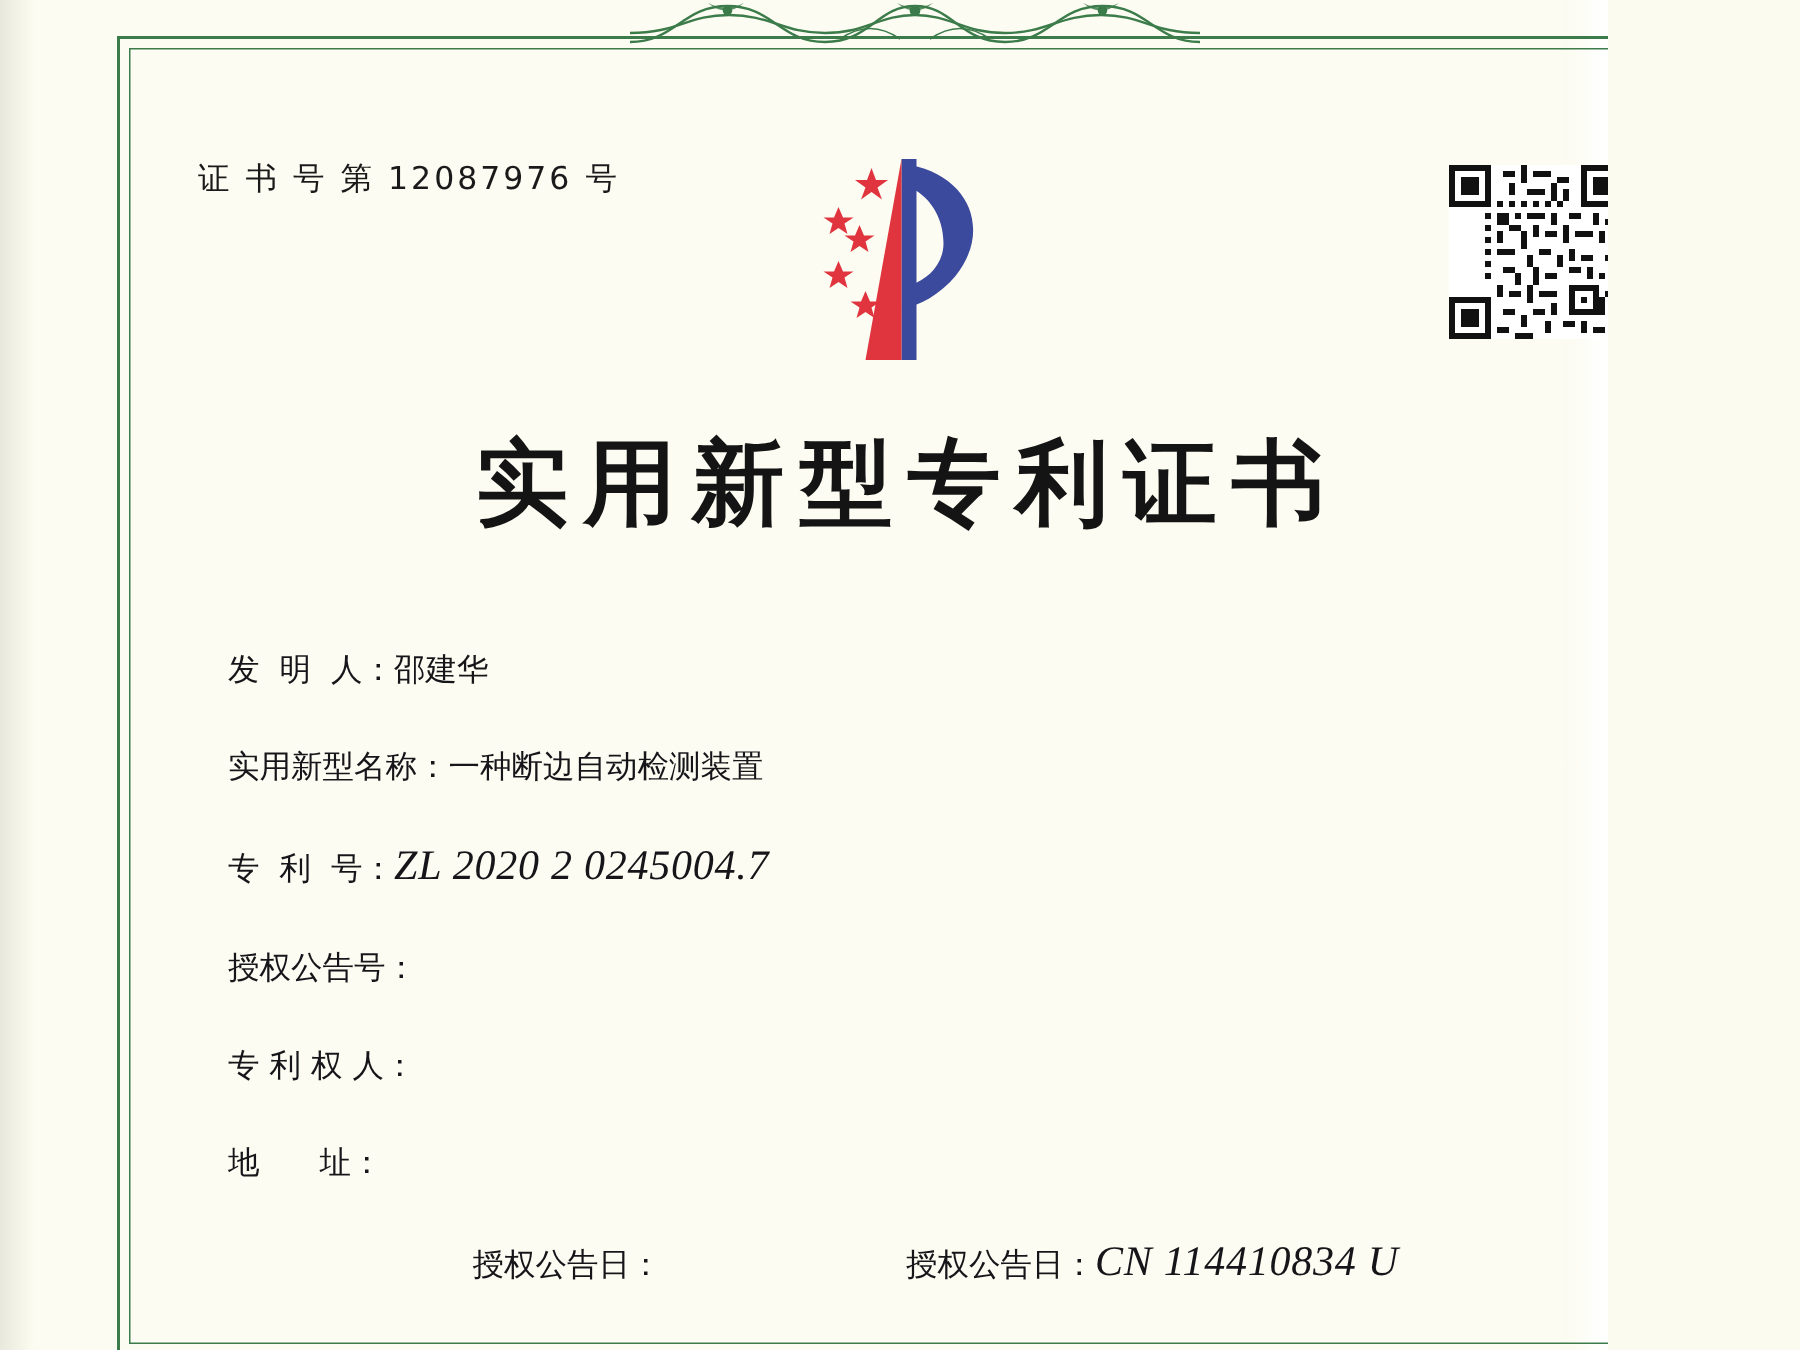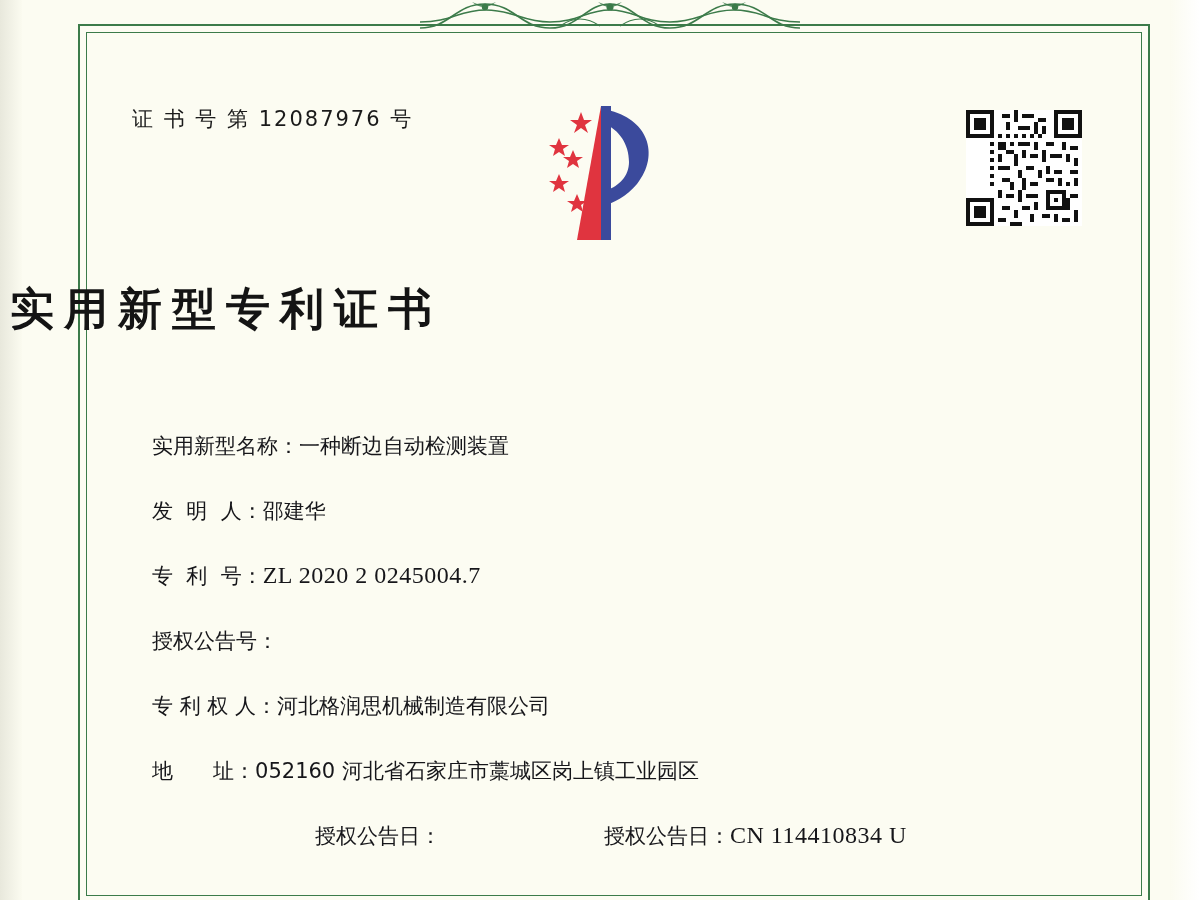--- a/index.html
+++ b/index.html
@@ -9,21 +9,21 @@
   body {
     width: 1200px;
     height: 900px;
     background: #fbfbf0;
     font-family: "Liberation Serif", serif;
     overflow: hidden;
   }
 
   .certificate {
     position: relative;
-    width: 1200px;
+    width: 1072px;
     height: 900px;
     background: #fcfcf2;
     overflow: hidden;
   }
 
   
   .paper-edge-left {
     position: absolute;
     left: 0; top: 0;
     width: 22px; height: 900px;
@@ -98,21 +98,22 @@
     background: #ffffff;
   }
   .qr svg { display:block; }
 
   
   .title {
     position: absolute;
     left: 0;
     top: 280px;
     width: 1200px;
-    font-size: 44px;
+    text-align: center;
+    font-size: 62px;
     font-weight: bold;
     letter-spacing: 10px;
     color: #141414;
     font-family: "DejaVu Sans", sans-serif;
     text-indent: 10px;
   }
 
   
   .fields {
     position: absolute;
@@ -132,22 +133,23 @@
     white-space: pre;
     flex: 0 0 auto;
   }
   .field-value {
     white-space: pre;
     flex: 0 0 auto;
     font-family: "DejaVu Sans", sans-serif;
   }
   .field-value.ascii {
     font-family: "Liberation Serif", serif;
-    font-size: 24px;
+    font-size: 28px;
     letter-spacing: 0.5px;
+    font-style: italic;
   }
 
   .row-split {
     display: flex;
     align-items: baseline;
     margin-bottom: 0px;
     font-size: 21px;
     color: #16161a;
     font-family: "DejaVu Sans", sans-serif;
   }
@@ -315,46 +317,44 @@
           <rect x="25" y="22" width="1" height="3"></rect>
       </g>
     </svg>
   </div>
 
   <div class="title">实用新型专利证书</div>
 
   <div class="fields">
 
     <div class="field-row">
+      <span class="field-label">发  明  人：</span>
+      <span class="field-value">邵建华</span>
+    </div>
+
+    <div class="field-row">
       <span class="field-label">实用新型名称：</span>
       <span class="field-value">一种断边自动检测装置</span>
     </div>
 
     <div class="field-row">
-      <span class="field-label">发  明  人：</span>
-      <span class="field-value">邵建华</span>
-    </div>
-
-    <div class="field-row">
       <span class="field-label">专  利  号：</span>
       <span class="field-value ascii">ZL 2020 2 0245004.7</span>
     </div>
 
     <div class="field-row">
       <span class="field-label">授权公告号：</span>
     </div>
 
     <div class="field-row">
       <span class="field-label">专 利 权 人：</span>
-      <span class="field-value">河北格润思机械制造有限公司</span>
     </div>
 
     <div class="field-row">
       <span class="field-label">地      址：</span>
-      <span class="field-value">052160 河北省石家庄市藁城区岗上镇工业园区</span>
     </div>
 
     <div class="row-split">
       <div class="split-left">
         <span class="field-label">授权公告日：</span>
       </div>
       <div class="split-right">
         <span class="field-label">授权公告日：</span>
         <span class="field-value ascii">CN 114410834 U</span>
       </div>

